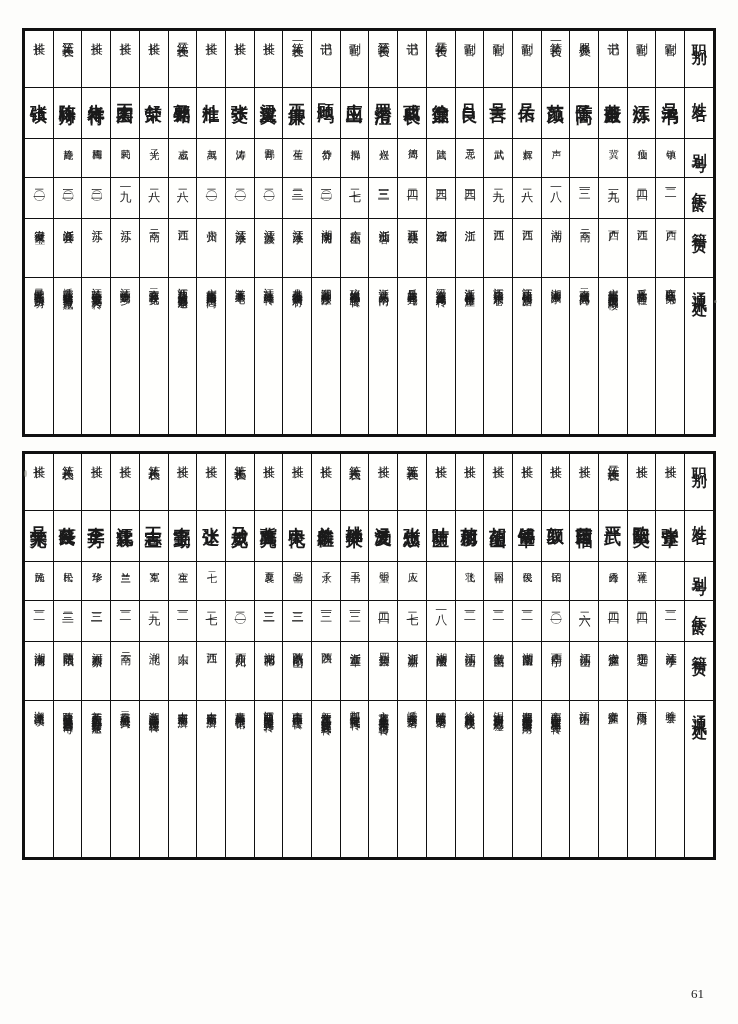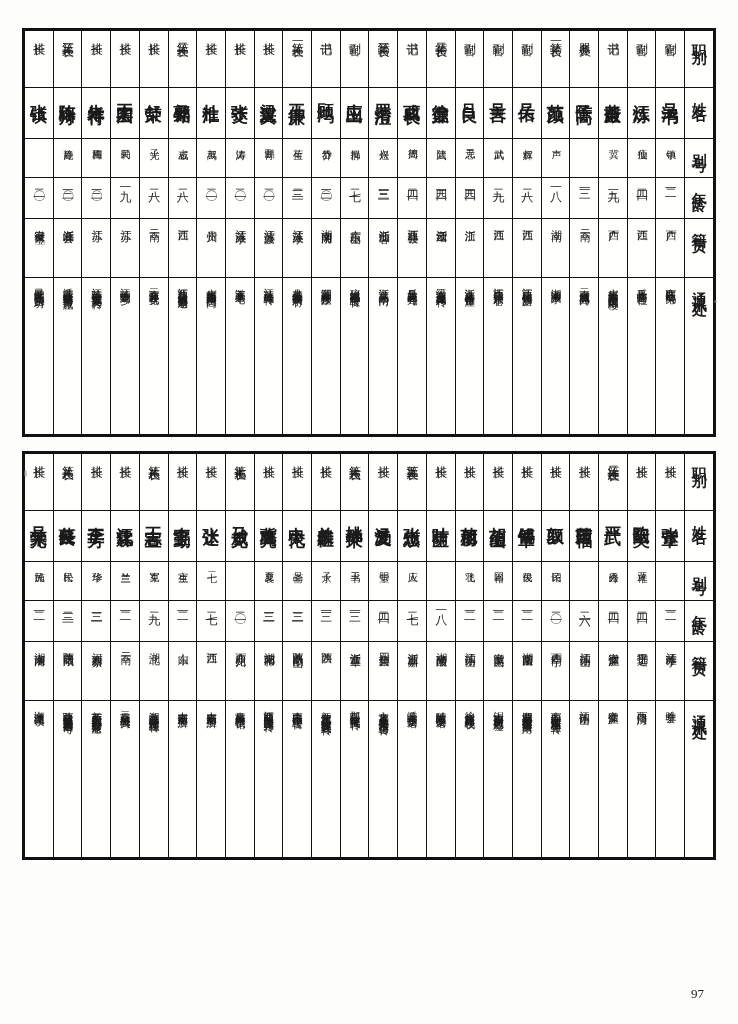--- a/index.html
+++ b/index.html
@@ -1571,17 +1571,17 @@
             <td class="hdr" style="width: 4.16%;">
               <div class="cell-inner">
                 <div class="vt">通讯处</div>
               </div>
             </td>
           </tr>
     </tbody>
       </table>
   </div>
 
-  <div class="page-number">97</div>
+  <div class="page-number">61</div>
 
   <div class="speck" style="left:24px; top:470px; width:3px; height:7px;"></div>
   <div class="speck" style="left:714px; top:300px; width:3px; height:3px;"></div>
 </div>
 
 </body></html>

